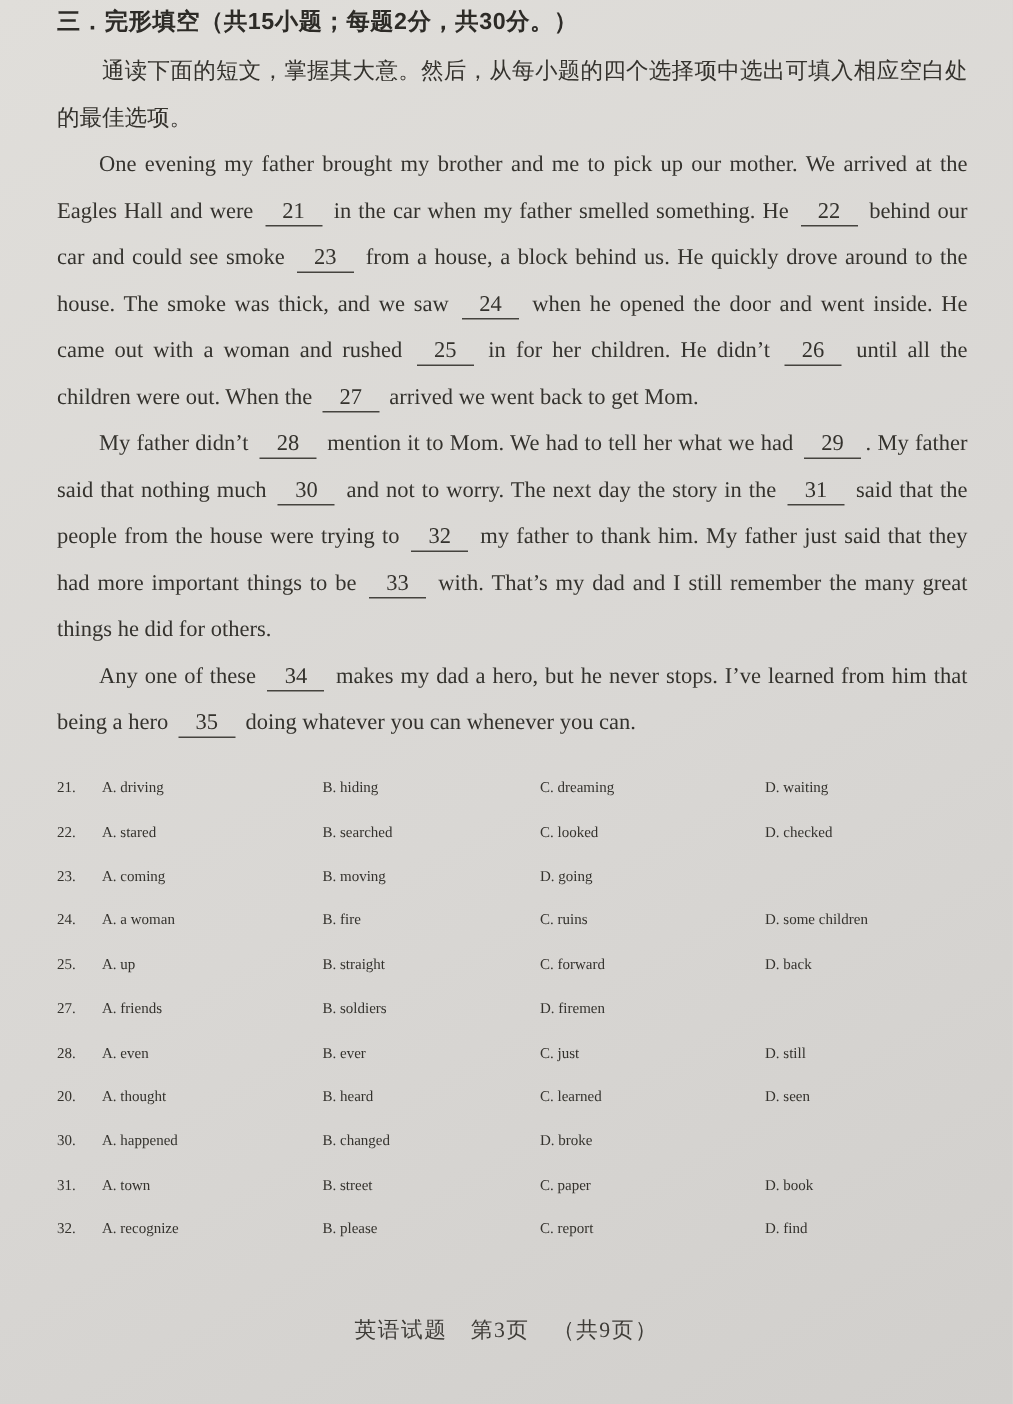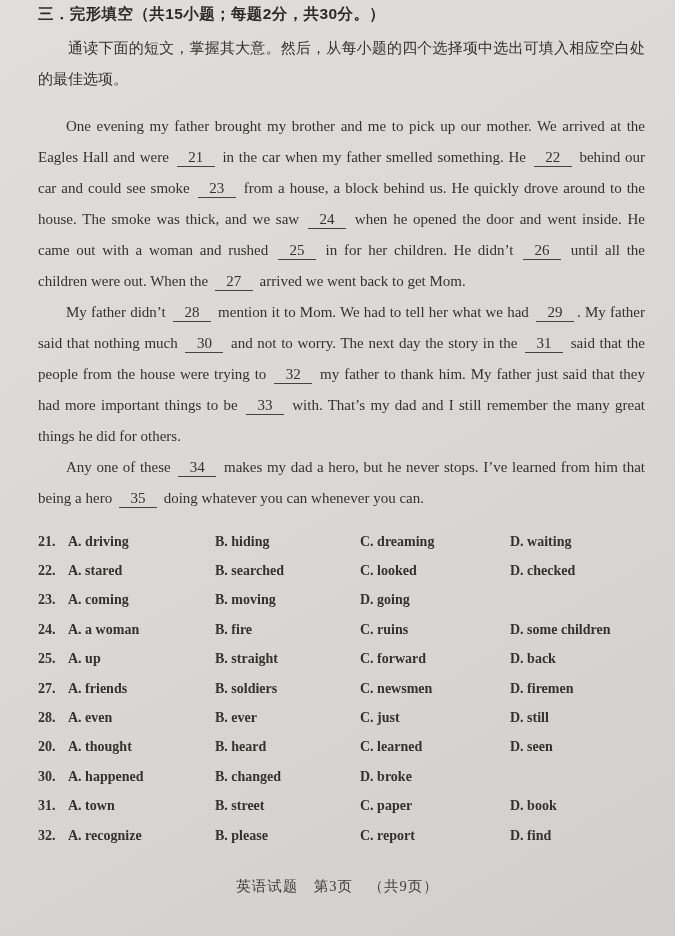--- a/index.html
+++ b/index.html
@@ -28,21 +28,21 @@
     margin: 0 0 8px 0;
   }
   .instructions {
     margin: 0;
     font-size: 15px;
     line-height: 31px;
     text-indent: 2em;
     text-align: justify;
     color: #34322d;
   }
-  .passage { margin-top: 16px; }
+  .passage { margin-top: 0; }
   .para {
     margin: 0;
     font-size: 15px;
     line-height: 31px;
     text-indent: 28px;
     text-align: justify;
     color: #34322d;
   }
   .blank {
     display: inline-block;
@@ -53,23 +53,22 @@
     line-height: 17px;
     text-align: center;
     min-width: 18px;
   }
   .options { margin-top: 13px; }
   .opt-row {
     display: grid;
     grid-template-columns: 30px 147px 145px 150px auto;
     align-items: center;
     height: 29.4px;
-    font-size: 14px;
+    font-size: 10px;
     color: #34322d;
-    font-weight: bold;
   }
   .opt-num { }
   .opt-cell { white-space: nowrap; }
   .footer {
     position: absolute;
     bottom: 40px; left: 0;
     width: 100%;
     text-align: center;
     font-size: 14.5px;
     color: #3f3d38;
@@ -124,21 +123,20 @@
           <span class="opt-num">25.</span>
           <span class="opt-cell">A. up</span>
           <span class="opt-cell">B. straight</span>
           <span class="opt-cell">C. forward</span>
           <span class="opt-cell">D. back</span>
         </div>
         <div class="opt-row">
           <span class="opt-num">27.</span>
           <span class="opt-cell">A. friends</span>
           <span class="opt-cell">B. soldiers</span>
-          <span class="opt-cell">C. newsmen</span>
           <span class="opt-cell">D. firemen</span>
         </div>
         <div class="opt-row">
           <span class="opt-num">28.</span>
           <span class="opt-cell">A. even</span>
           <span class="opt-cell">B. ever</span>
           <span class="opt-cell">C. just</span>
           <span class="opt-cell">D. still</span>
         </div>
         <div class="opt-row">

